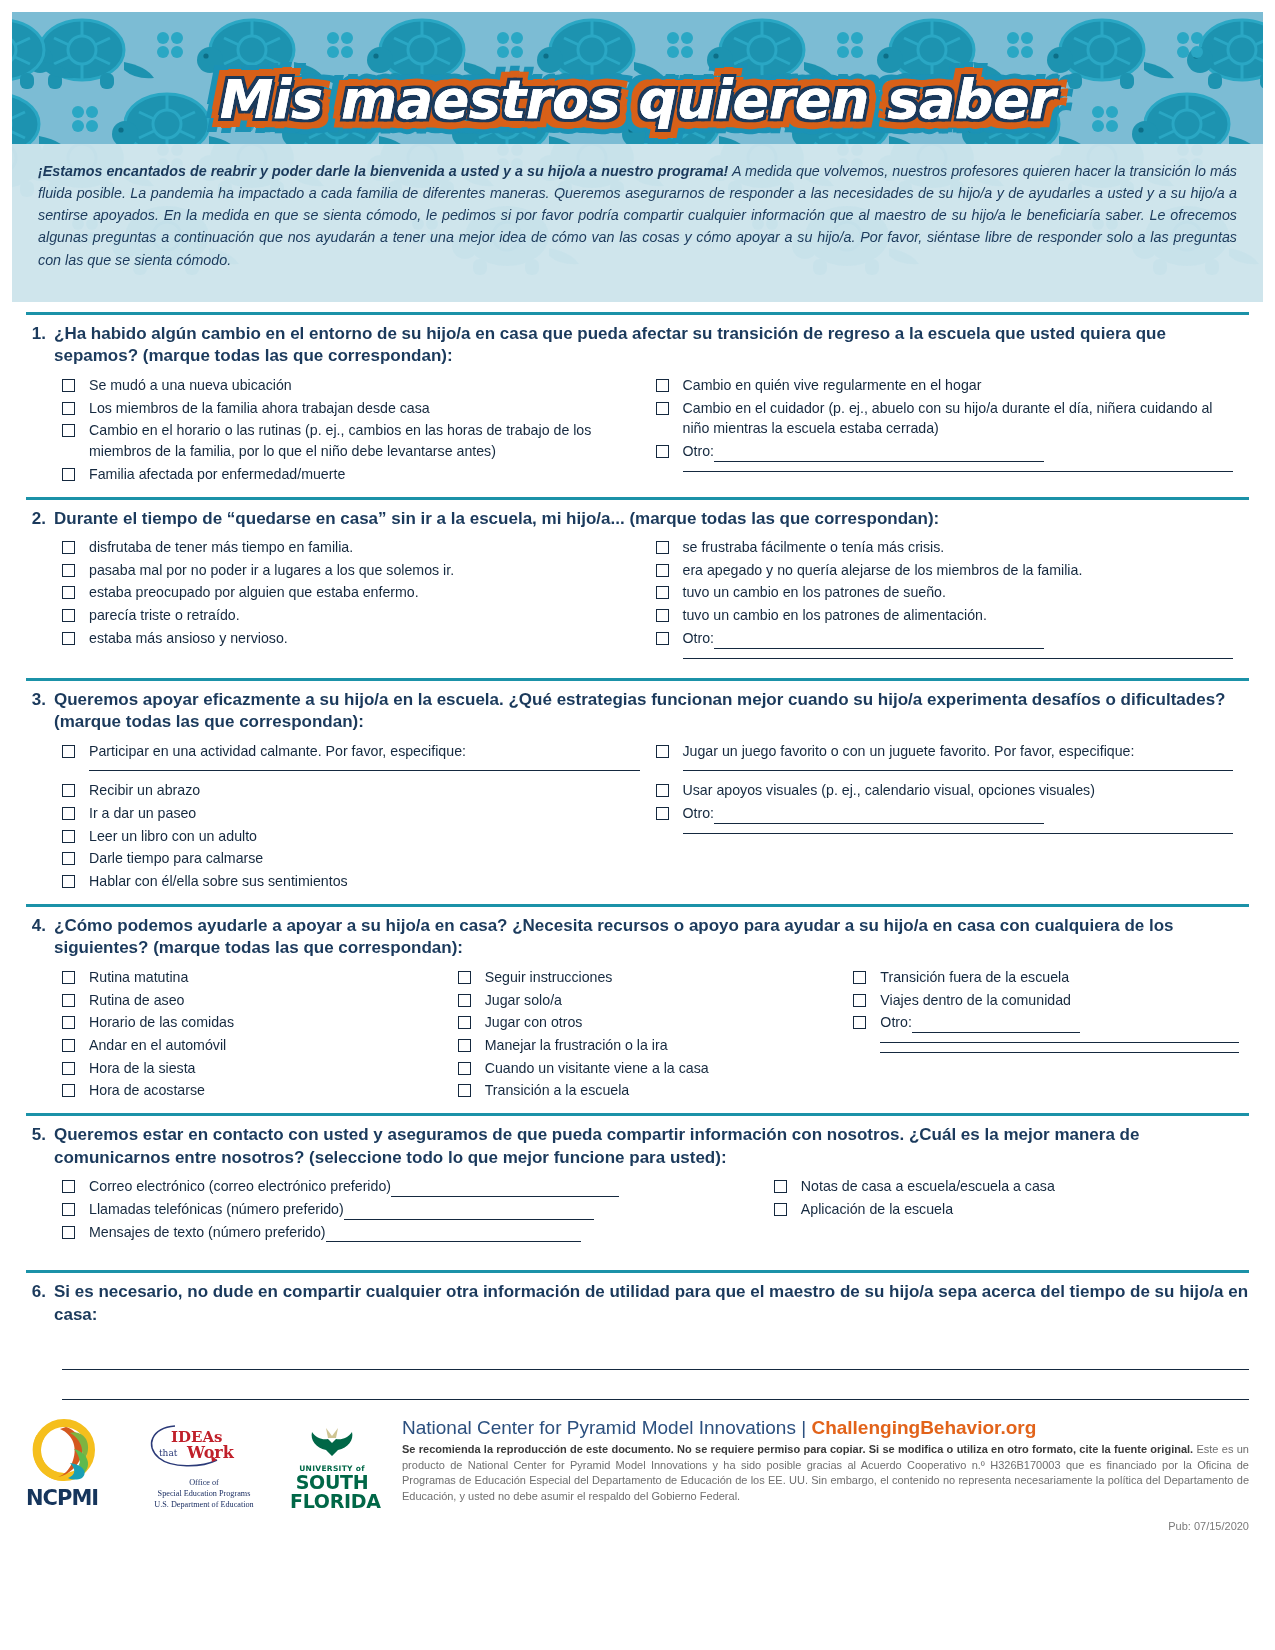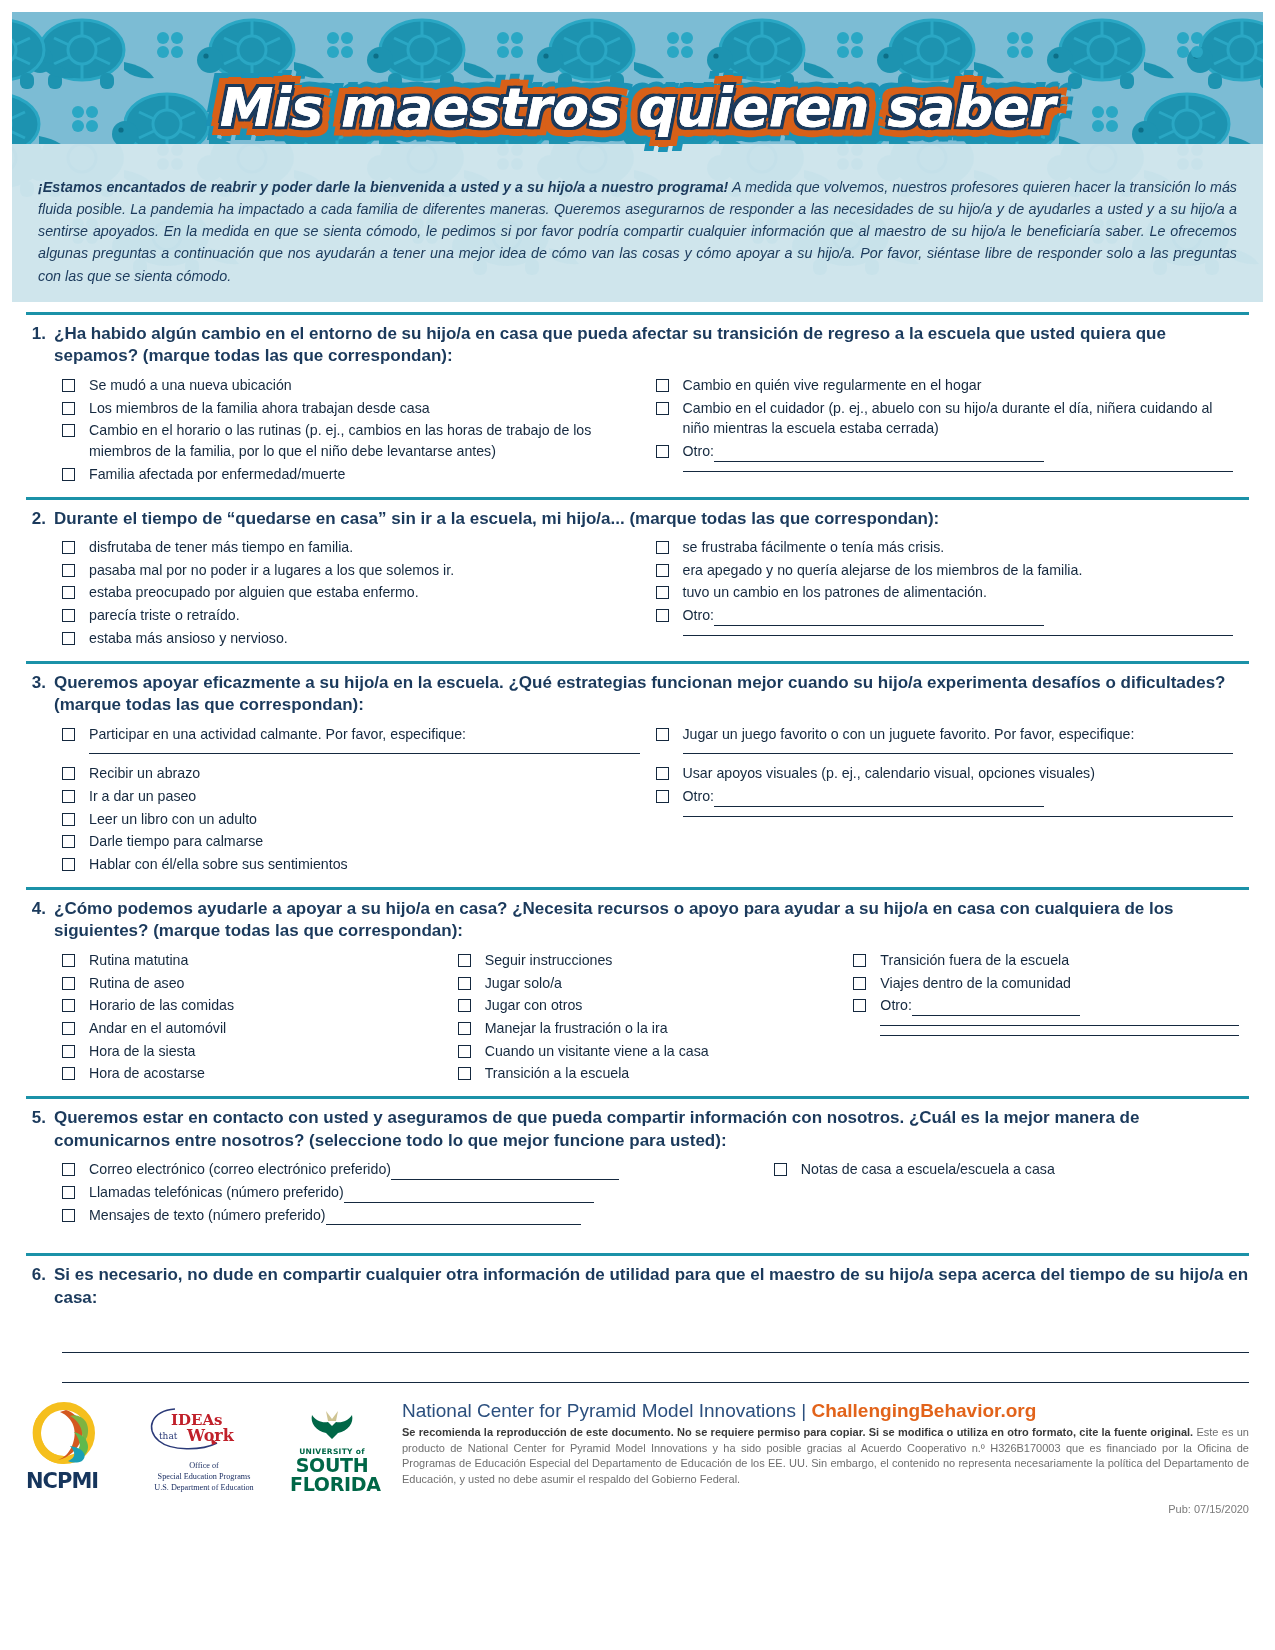--- a/index.html
+++ b/index.html
@@ -43,21 +43,20 @@
     opacity: 0.28;
   }
   .title-wrap {
     position: absolute;
     top: 68px;
     left: 0;
     width: 1275px;
     text-align: center;
     z-index: 8;
     pointer-events: none;
-    margin-top: 8px;
   }
   .title-txt {
     display: inline-block;
     font-family: "DejaVu Sans", sans-serif;
     font-weight: bold;
     font-style: italic;
     font-size: 54px;
     letter-spacing: -0.5px;
     color: #ffffff;
     -webkit-text-stroke: 2px #1b3a5c;
@@ -77,21 +76,20 @@
   }
   .intro-text {
     position: relative;
     z-index: 4;
     padding: 16px 26px 0 26px;
     font-size: 14.3px;
     line-height: 1.55;
     color: #1b3a5c;
     font-style: italic;
     text-align: justify;
-    margin-top: 16px;
   }
   .intro-text b { font-weight: bold; }
 
   
   .content {
     padding: 0 26px;
   }
   .divider {
     height: 3px;
     background: #1b92a8;
@@ -419,20 +417,24 @@
         <div class="opt">
             <span class="cbx"></span>
             <span class="opt-lab">se frustraba fácilmente o tenía más crisis.</span>
           </div>
         <div class="opt">
             <span class="cbx"></span>
             <span class="opt-lab">era apegado y no quería alejarse de los miembros de la familia.</span>
           </div>
         <div class="opt">
             <span class="cbx"></span>
+            <span class="opt-lab">tuvo un cambio en los patrones de sueño.</span>
+          </div>
+        <div class="opt">
+            <span class="cbx"></span>
             <span class="opt-lab">tuvo un cambio en los patrones de alimentación.</span>
           </div>
         <div class="opt">
             <span class="cbx"></span>
             <span class="opt-lab"><span>Otro:</span><span class="blank" style="width:330px"></span></span>
           </div>
         <div class="wline"></div>
       </div>
     </div>
 
@@ -580,20 +582,24 @@
           </div>
         <div class="opt">
             <span class="cbx"></span>
             <span class="opt-lab"><span>Mensajes de texto (número preferido)</span><span class="blank" style="width:255px"></span></span>
           </div>
       </div>
       <div class="col c2" style="flex:1;padding-left:30px">
         <div class="opt">
             <span class="cbx"></span>
             <span class="opt-lab">Notas de casa a escuela/escuela a casa</span>
+          </div>
+        <div class="opt">
+            <span class="cbx"></span>
+            <span class="opt-lab">Aplicación de la escuela</span>
           </div>
       </div>
     </div>
 
     <div class="divider" style="margin-top:26px"></div>
     <div class="q-row">
       <div class="q-num">6.</div>
       <div class="q-text">Si es necesario, no dude en compartir cualquier otra información de utilidad para que el maestro de su hijo/a sepa acerca del tiempo de su hijo/a en casa:</div>
     </div>
     <div class="ans-lines">

